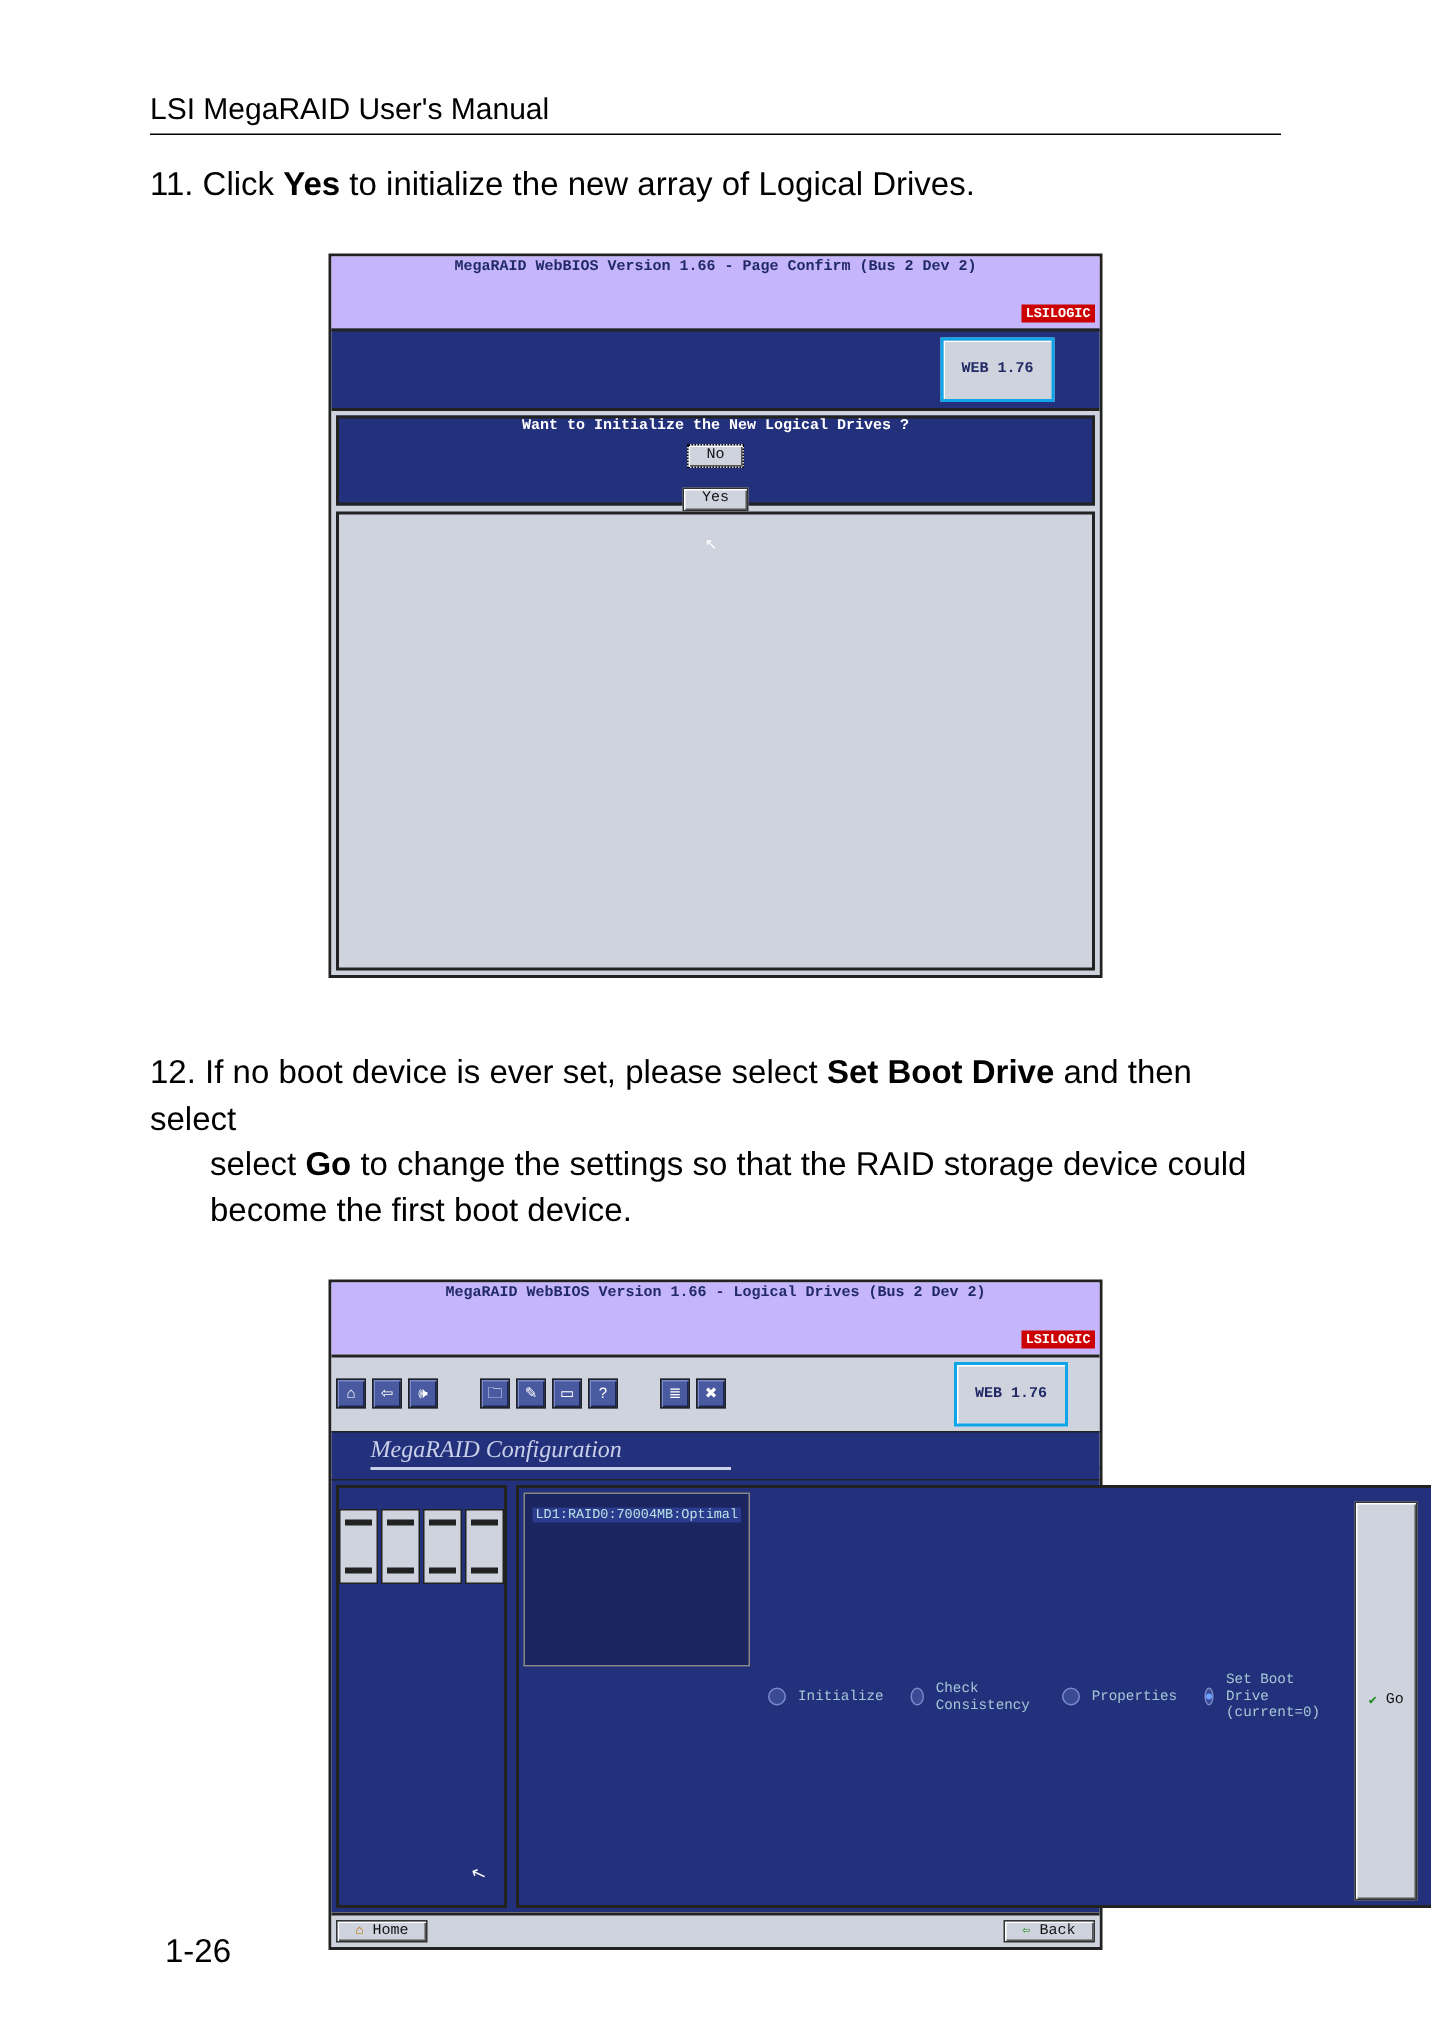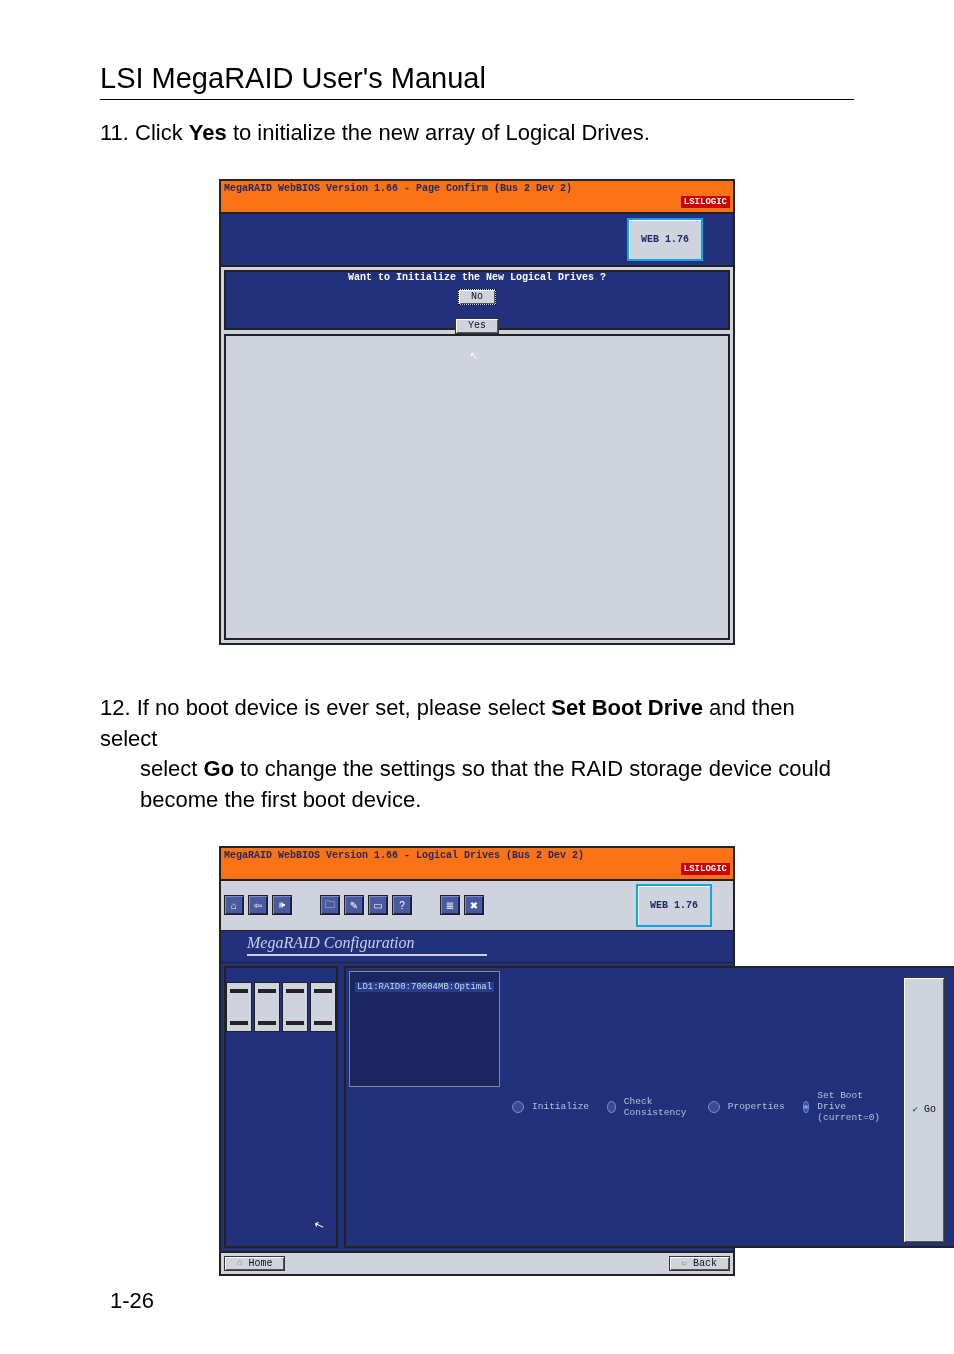--- a/index.html
+++ b/index.html
@@ -9,21 +9,21 @@
     font-family: Arial, Helvetica, sans-serif;
     color: #000;
     width: 954px;
     min-height: 1354px;
     box-sizing: border-box;
   }
   .page {
     padding: 62px 100px 0 100px;
   }
   .header {
-    font-size: 29px;
+    font-size: 20px;
   }
   .hr {
     border: none;
     border-top: 1px solid #000;
     margin: 4px 0 18px 0;
   }
   .step {
     font-size: 22px;
     line-height: 1.4;
     margin-bottom: 30px;
@@ -39,24 +39,25 @@
   }
 
   
   .shot-outer {
     width: 512px;
     margin: 0 auto 48px auto;
     border: 2px solid #222;
   }
   .shot-header {
     display: flex;
-    align-items: flex-start;
-    background: #f97316;
+    align-items: center;
+    background: #c4b5fd;
     padding: 2px 3px 4px 3px;
     gap: 6px;
+    flex-direction: column;
   }
   .shot-title {
     font-family: "Courier New", monospace;
     font-size: 10px;
     font-weight: bold;
     color: #222a66;
     flex: 0 0 auto;
   }
   .logo-chip {
     font-family: "Courier New", monospace;

